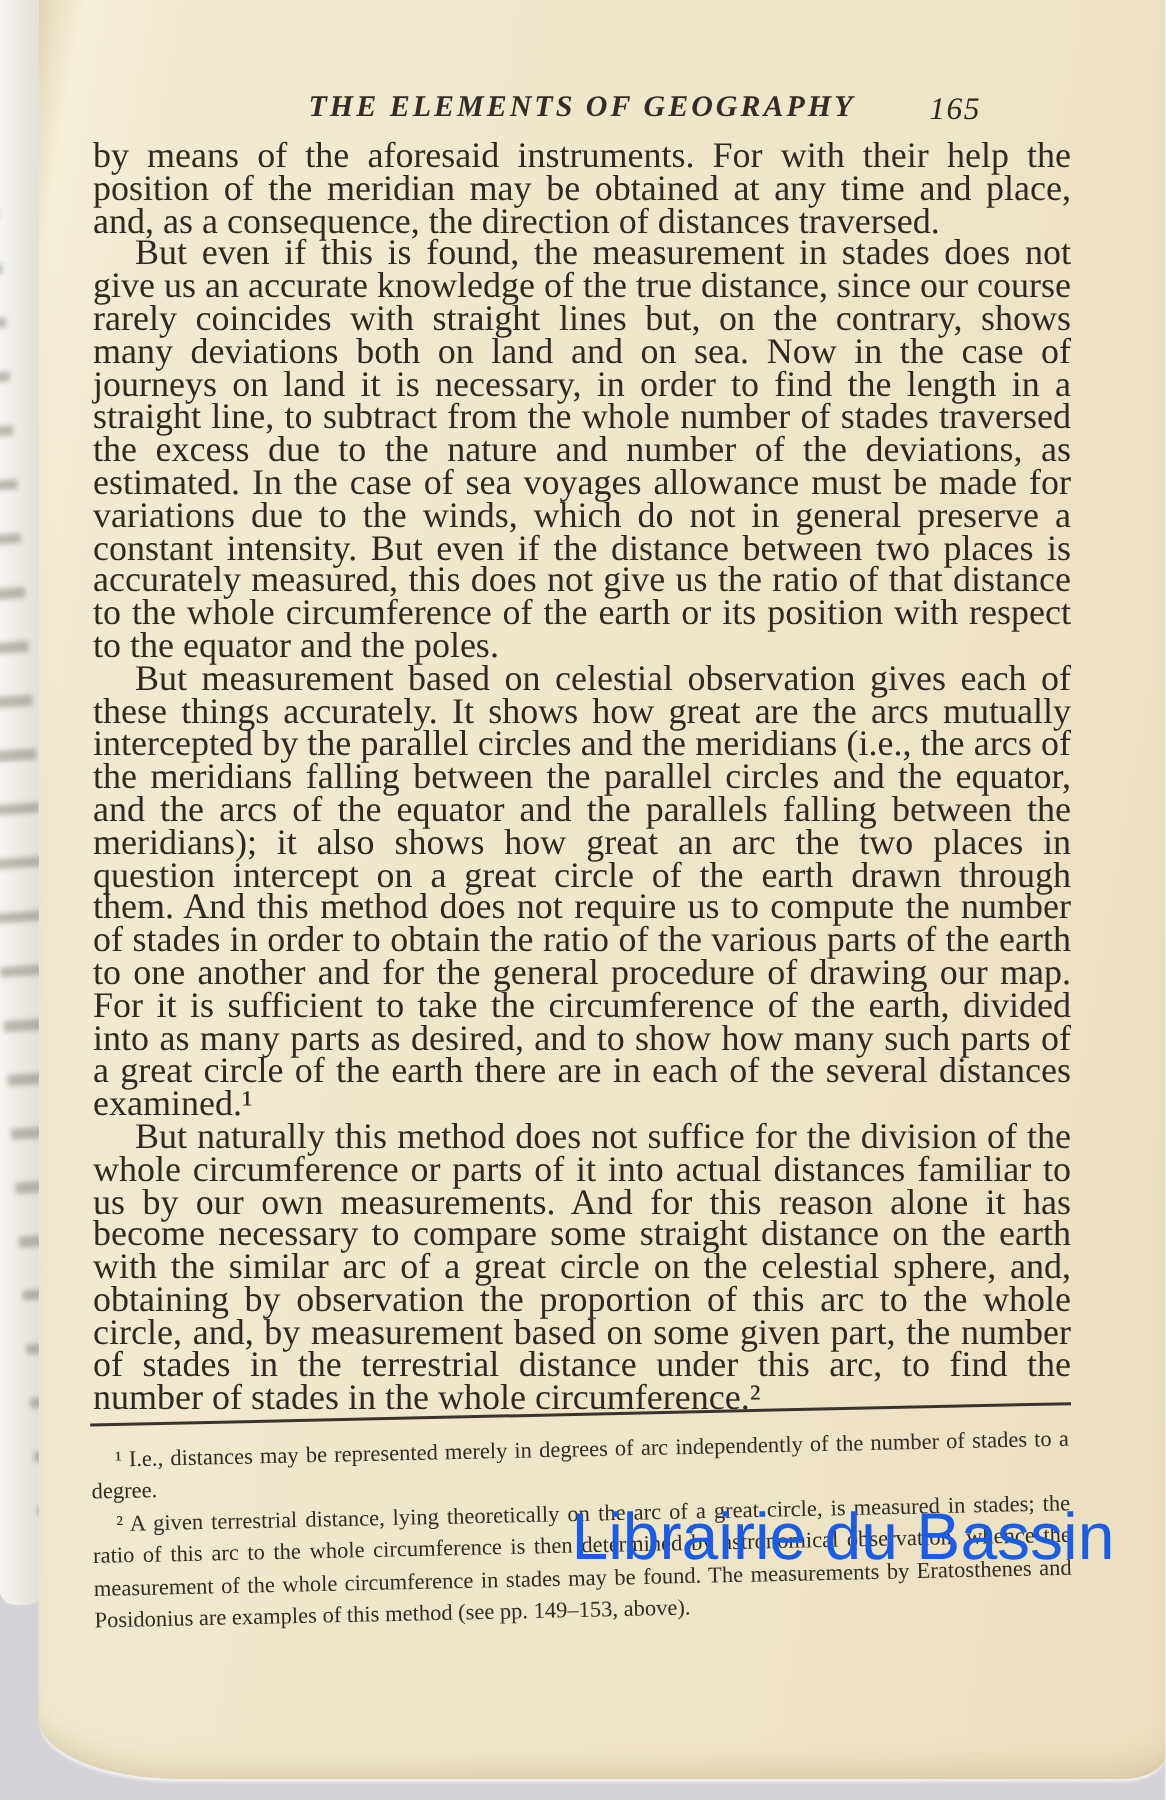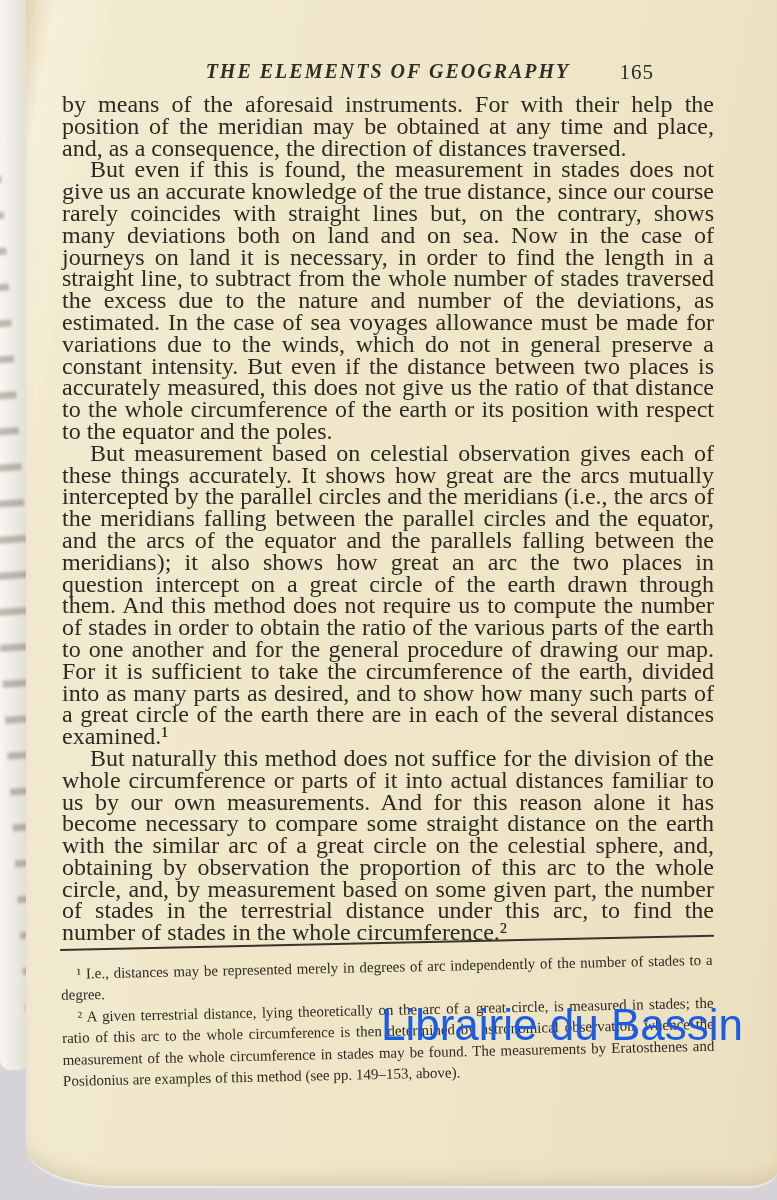--- a/index.html
+++ b/index.html
@@ -45,21 +45,21 @@
   .running-head{position:relative;height:94px;}
   .running-title{
     position:absolute;left:0;right:0;top:60px;
     text-align:center;
     font-style:italic;font-size:20px;letter-spacing:2px;
     color:#332e25;
     font-weight:bold;
   }
   .page-number{
     position:absolute;top:60px;right:60px;
-    font-size:21px;color:#2e2a22;letter-spacing:1px;
+    font-size:21px;color:#2e2a22;letter-spacing:1px;font-style:italic;
   }
   .body p{
     margin:0;
     font-size:24px;line-height:21.8px;
     text-align:justify;
   }
   .body p.indent{text-indent:28px;}
   .footnote-sec{
     margin-top:5px;
     transform:rotate(-1.25deg);

